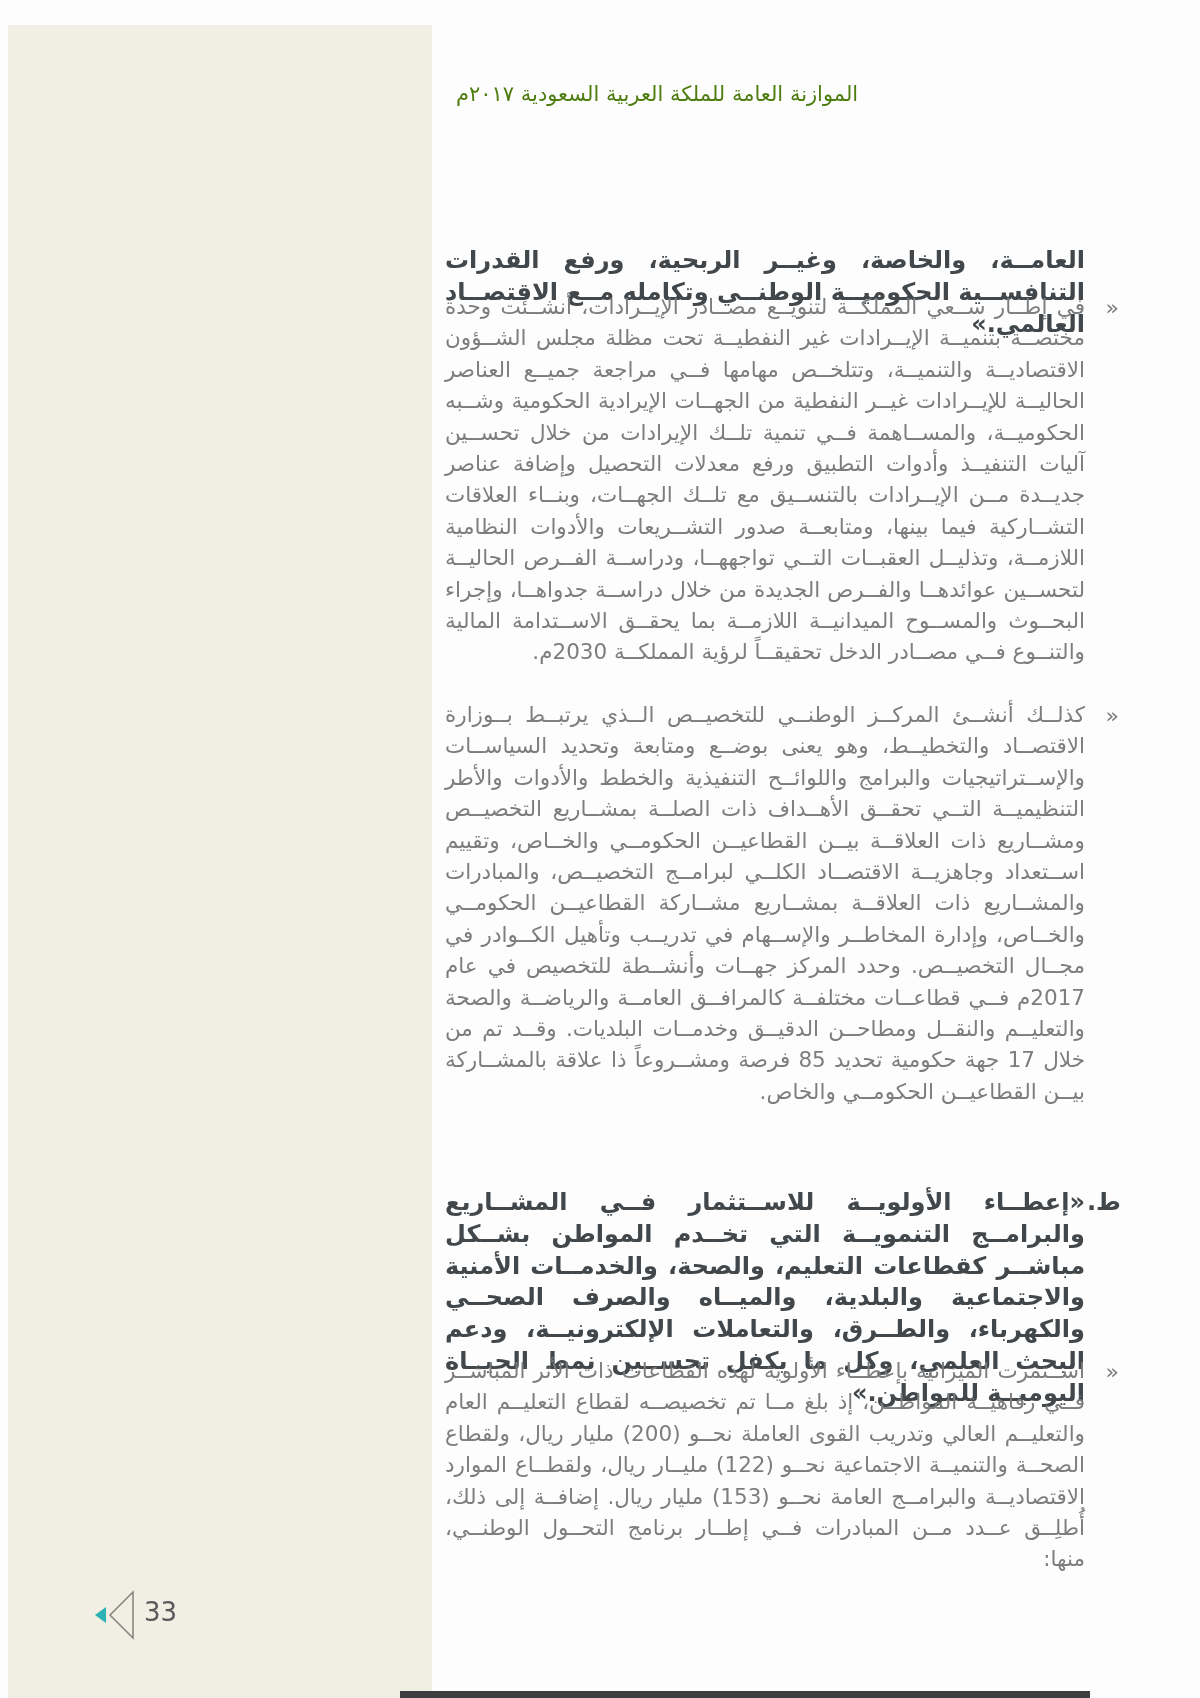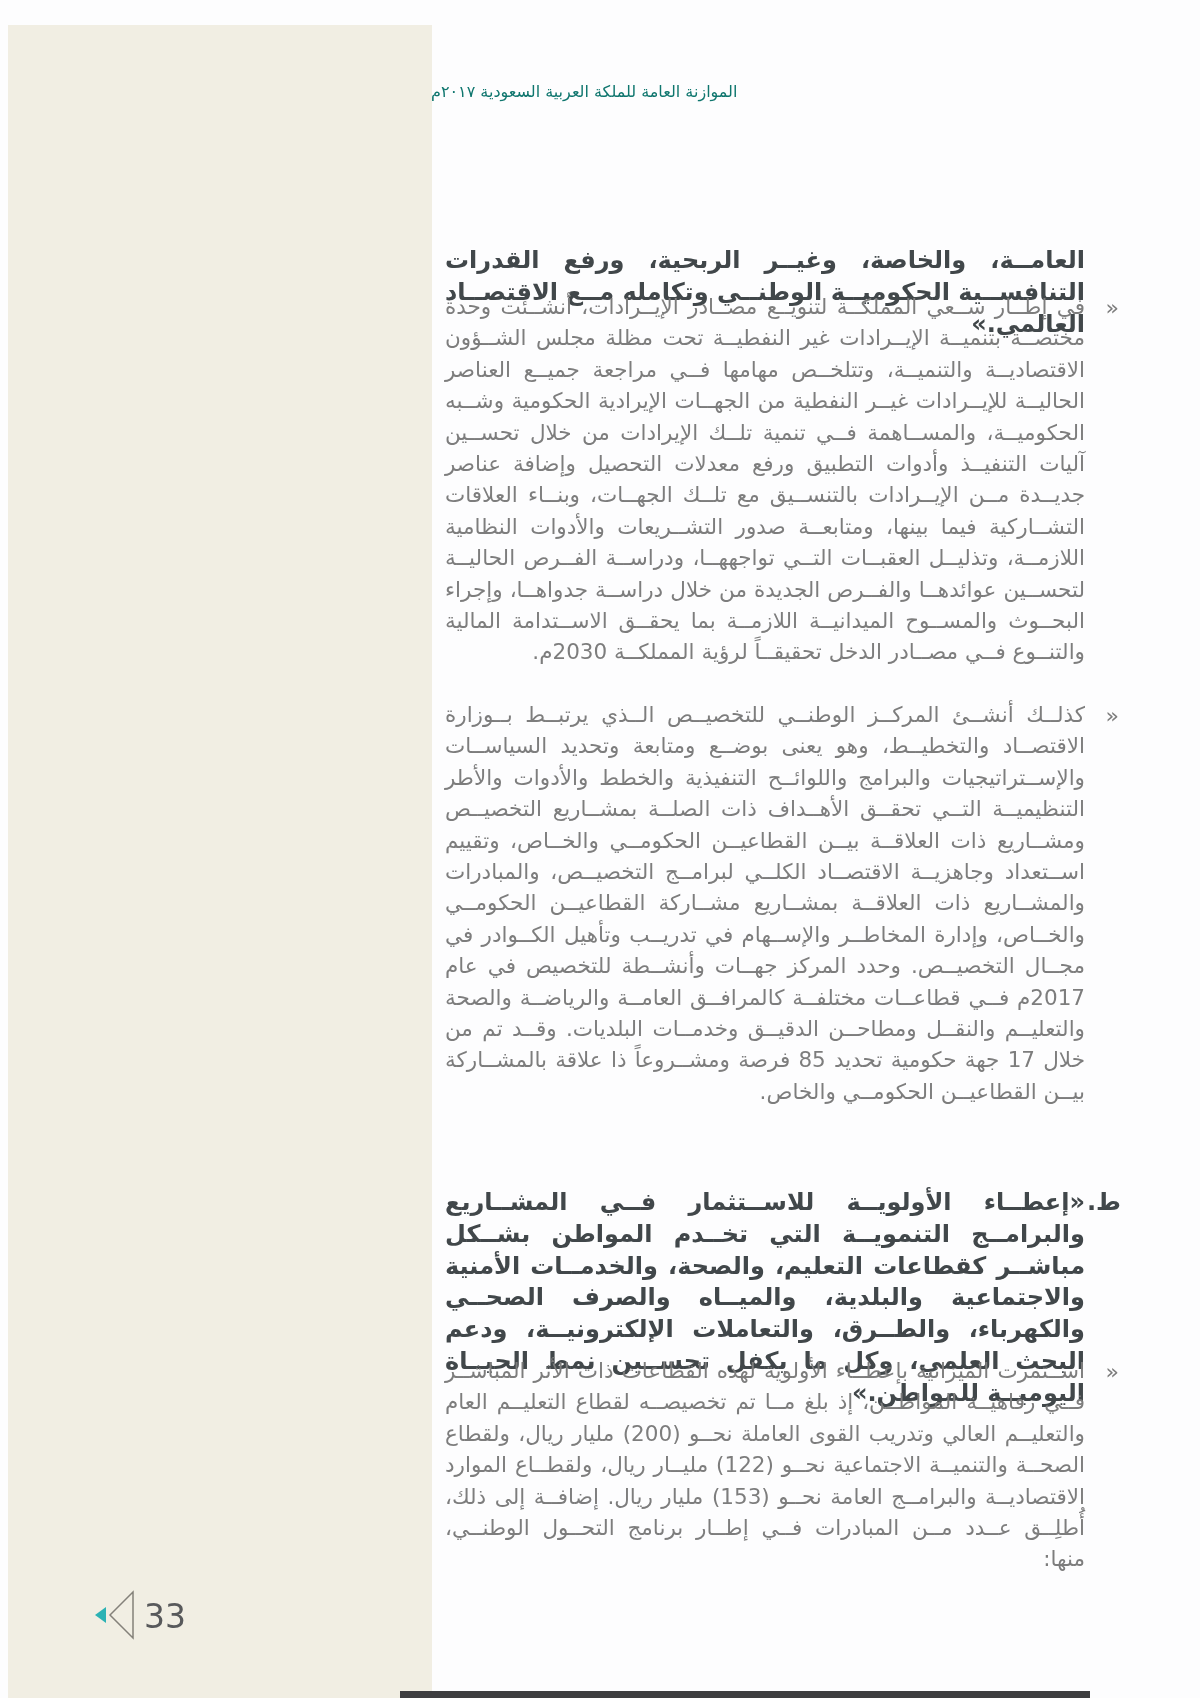--- a/index.html
+++ b/index.html
@@ -14,25 +14,25 @@
   .sidebar-block {
     position: absolute;
     left: 8px;
     top: 25px;
     width: 424px;
     height: 1673px;
     background: #f1eee3;
   }
   .doc-header {
     position: absolute;
-    left: 431px;
+    left: 456px;
     top: 82px;
     direction: rtl;
-    font-size: 16px;
-    color: #0f766e;
+    font-size: 21px;
+    color: #4d7c0f;
     white-space: nowrap;
   }
   .block {
     position: absolute;
     right: 115px;
     width: 640px;
     direction: rtl;
     text-align: justify;
     text-align-last: right;
   }
@@ -72,21 +72,21 @@
     left: 88px;
     top: 1585px;
     width: 120px;
     height: 60px;
   }
   .page-footer svg { position: absolute; left: 0; top: 0; }
   .page-number {
     position: absolute;
     left: 56px;
     top: 12px;
-    font-size: 33px;
+    font-size: 26px;
     color: #58595b;
   }
   .bottom-bar {
     position: absolute;
     left: 400px;
     bottom: 0;
     width: 690px;
     height: 7px;
     background: #3e3e40;
   }

